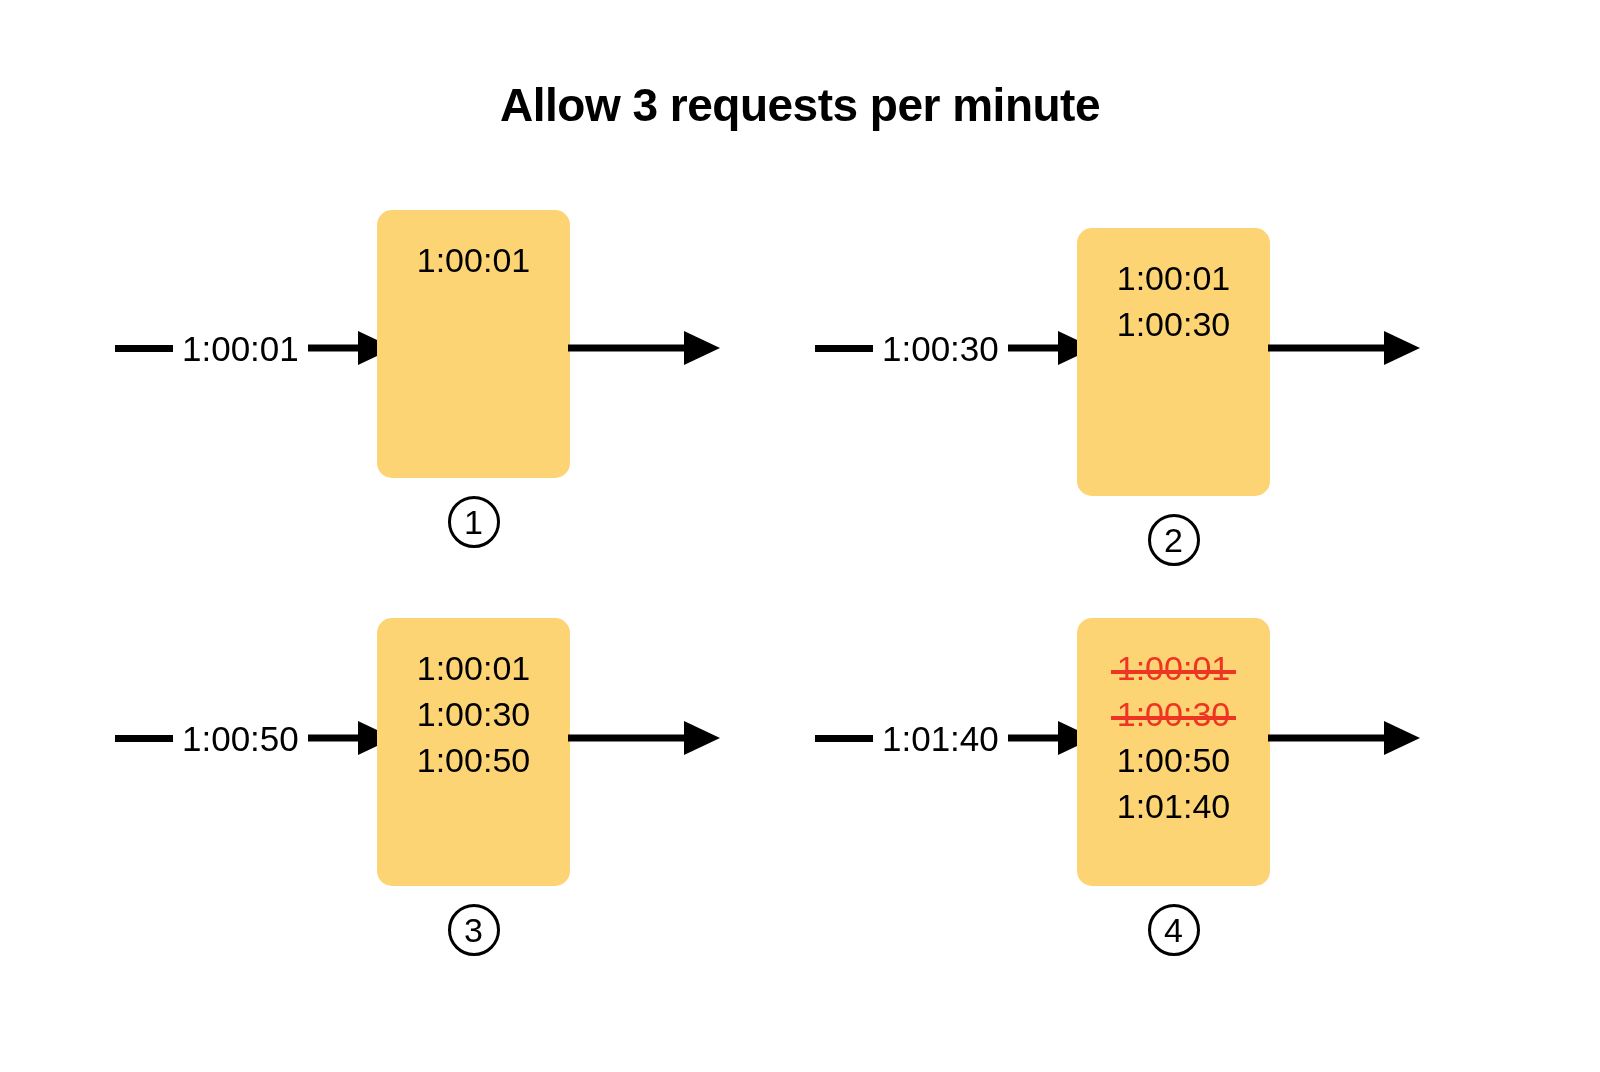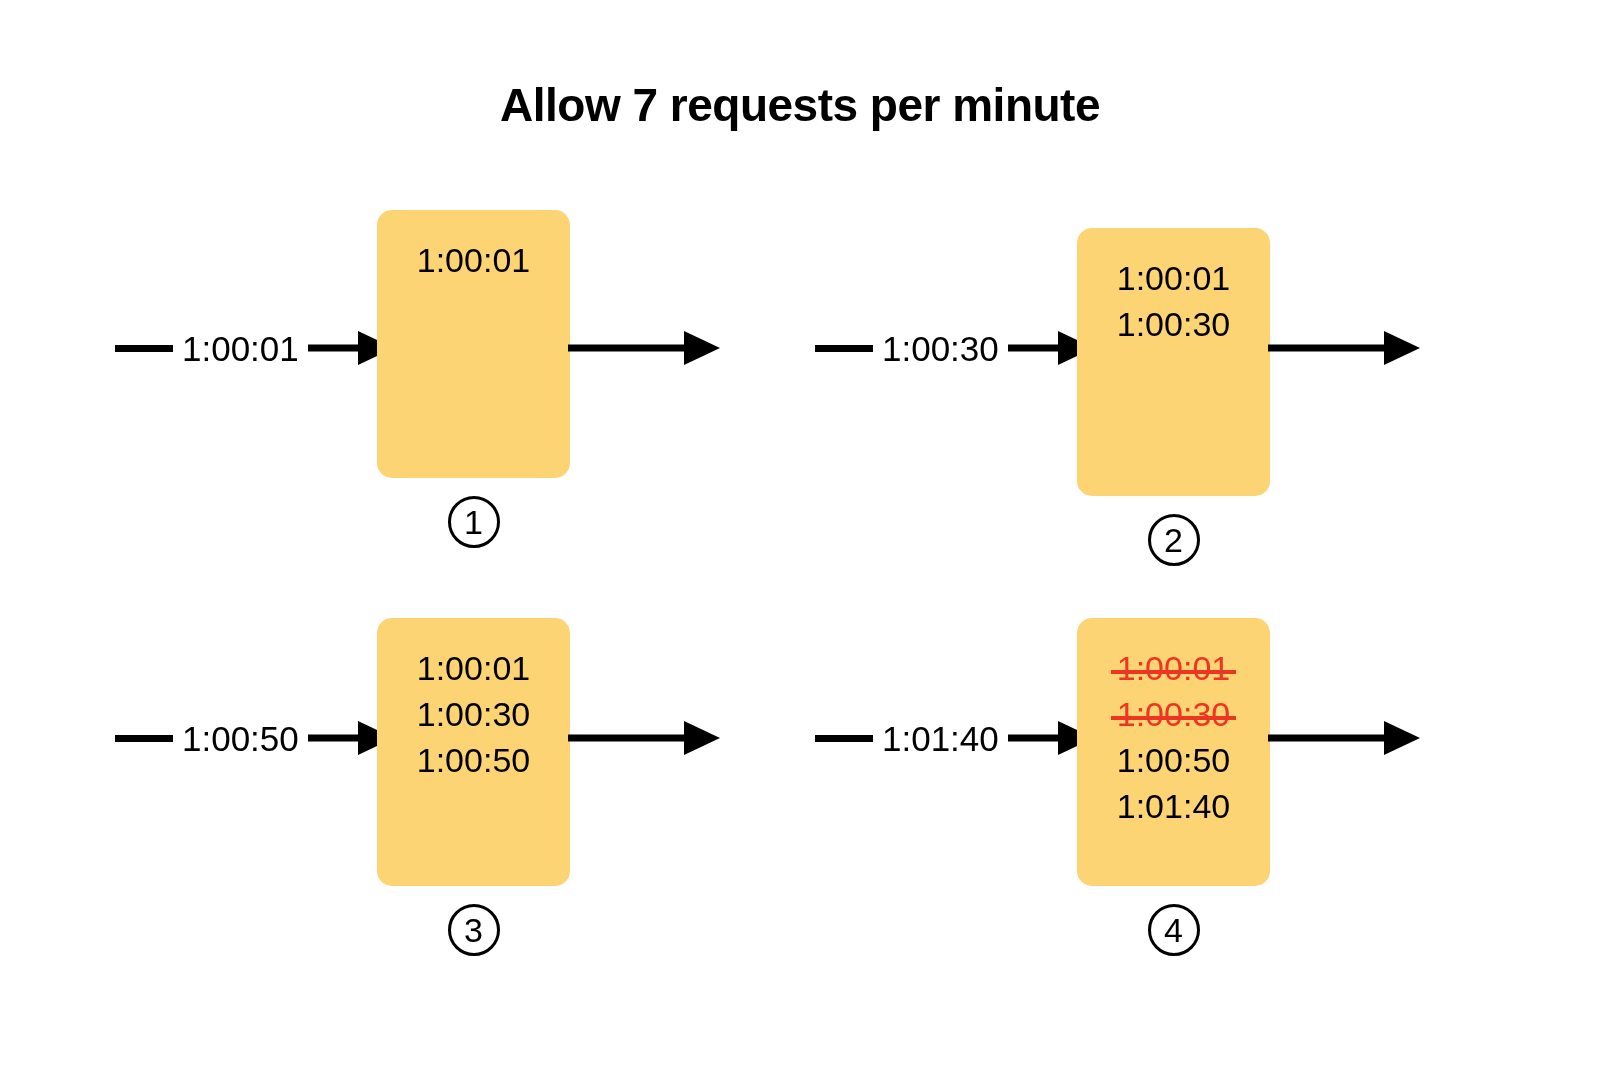--- a/index.html
+++ b/index.html
@@ -135,21 +135,21 @@
     border-radius: 50%;
     font-size: 34px;
     line-height: 1;
     font-weight: 400;
     color: #000000;
   }
 </style>
 </head>
 <body>
 
-<div id="diagram-title">Allow 7 requests per minute</div>
+<div id="diagram-title">Allow 3 requests per minute</div>
 
 <div id="panels-root">
     <div class="panel" id="panel-1">
       <div class="inbound">
         <span class="stub-line"></span>
         <span class="inbound-label">1:00:01</span>
         <svg class="arrow-in" width="86" height="46" viewBox="0 0 86 46">
           <rect x="0" y="19.5" width="56" height="7" fill="#000"></rect>
           <polygon points="50,6 86,23 50,40" fill="#000"></polygon>
         </svg>

